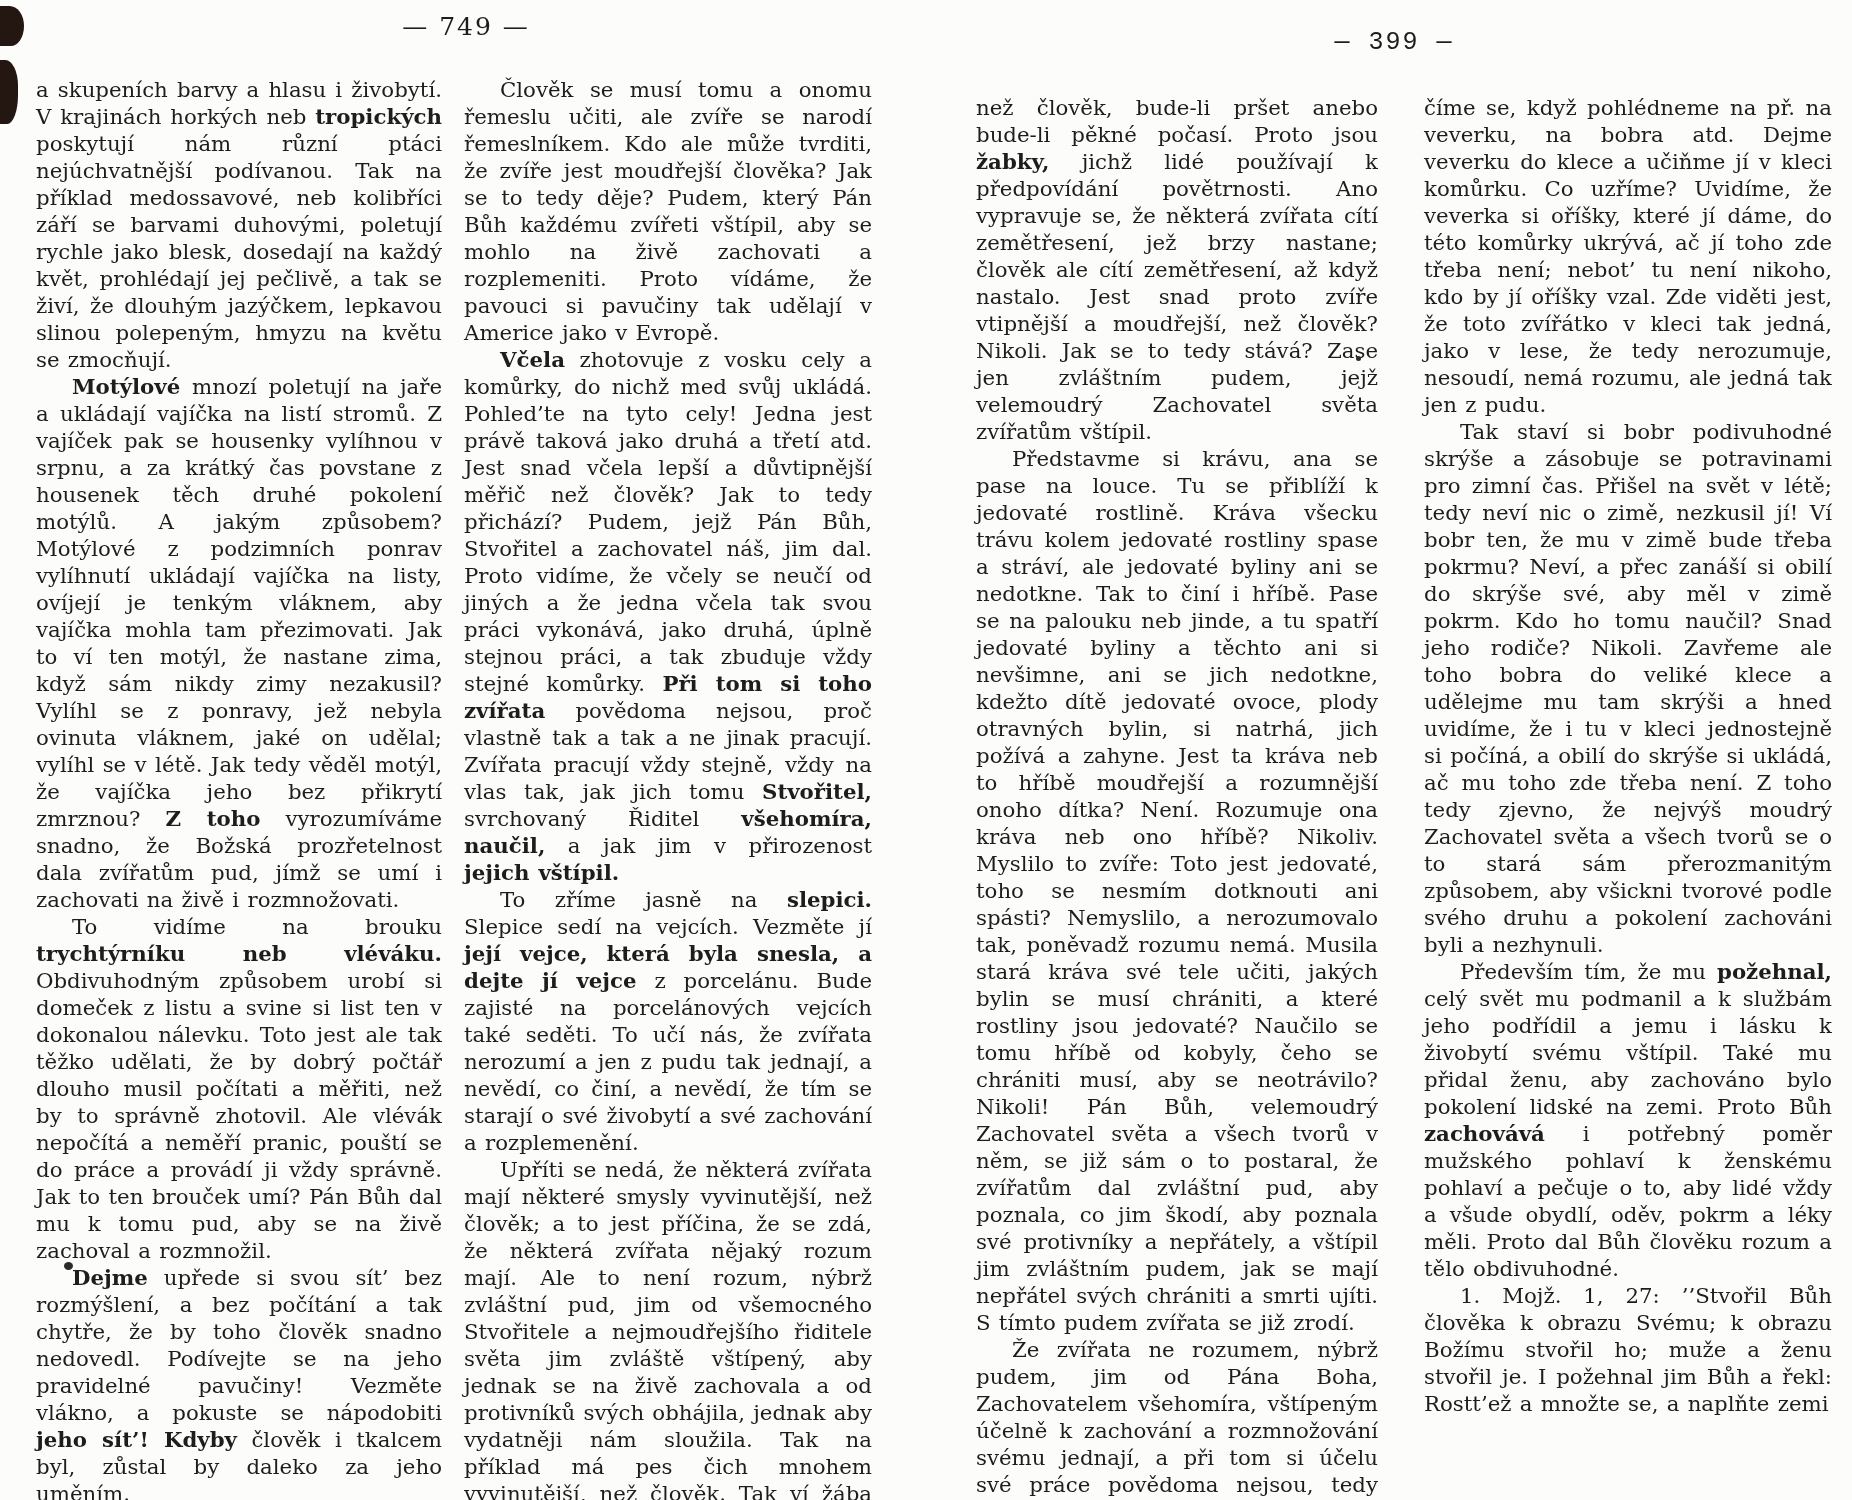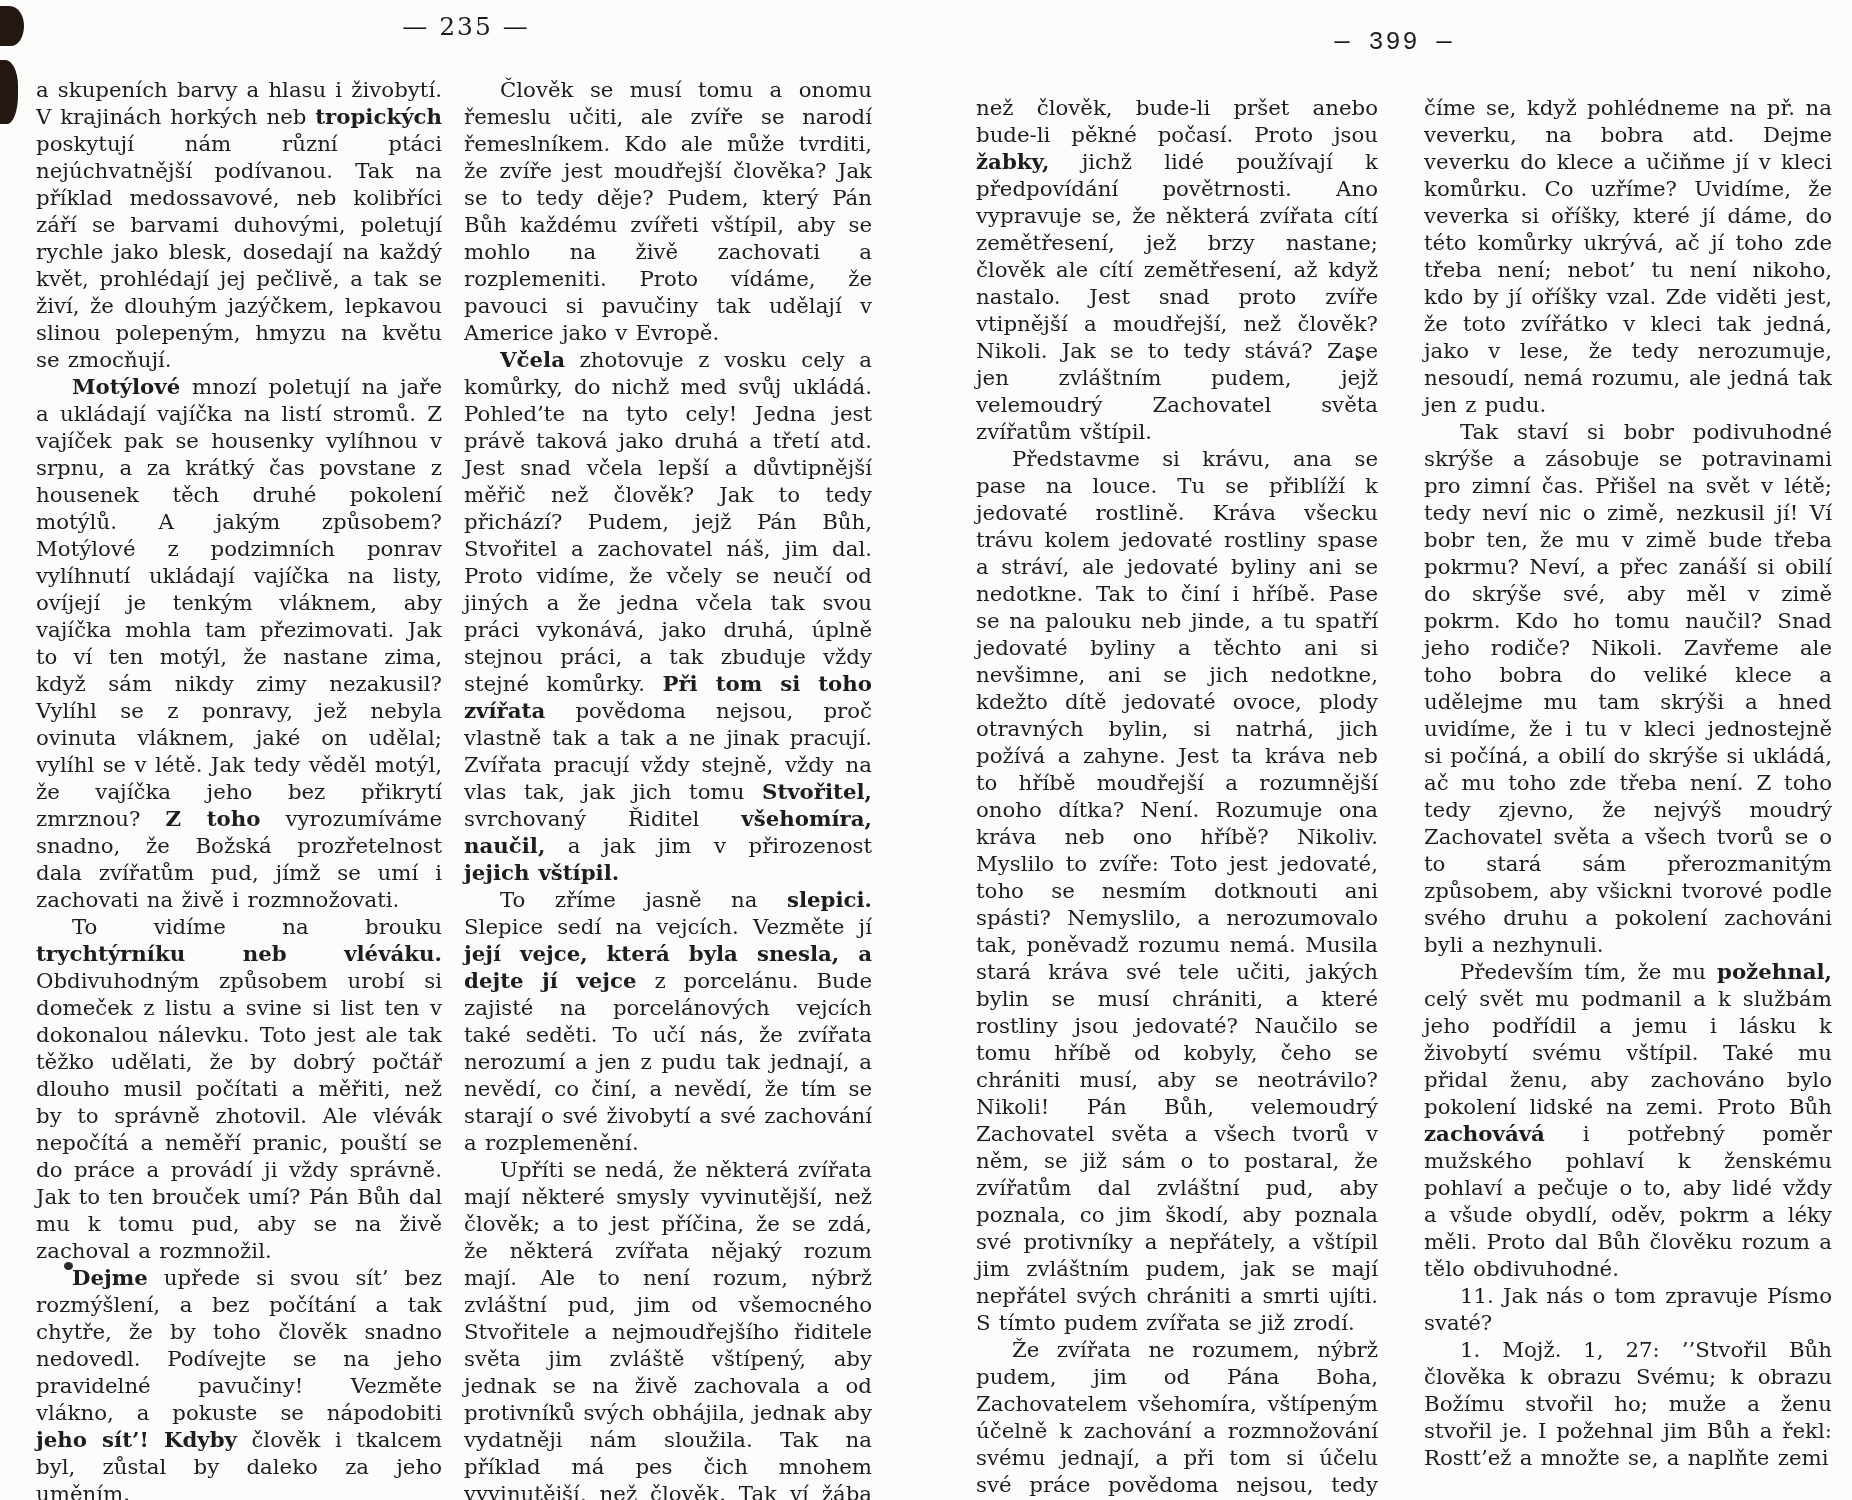--- a/index.html
+++ b/index.html
@@ -53,21 +53,21 @@
     border-radius: 50%;
   }
   .dot-a { left: 64px;  top: 1262px; width: 9px; height: 8px; }
   .dot-b { left: 1356px; top: 356px; width: 5px; height: 5px; }
 </style>
 </head>
 <body>
 
 <div class="sheet">
 
-  <span class="page-number left">— 235 —</span>
+  <span class="page-number left">— 749 —</span>
 
   <span class="page-number right">— 399 —</span>
 
   <div class="col" id="col-1">
       <p><span>a skupeních barvy a hlasu i živobytí. V krajinách horkých neb </span><b>tropických</b><span> poskytují nám různí ptáci nejúchvatnější podívanou. Tak na příklad medossavové, neb kolibříci září se barvami duhovými, poletují rychle jako blesk, dosedají na každý květ, prohlédají jej pečlivě, a tak se živí, že dlouhým jazýčkem, lepkavou slinou polepeným, hmyzu na květu se zmocňují.</span></p>
       <p class="indent"><b>Motýlové</b><span> mnozí poletují na jaře a ukládají vajíčka na listí stromů. Z vajíček pak se housenky vylíhnou v srpnu, a za krátký čas povstane z housenek těch druhé pokolení motýlů. A jakým způsobem? Motýlové z podzimních ponrav vylíhnutí ukládají vajíčka na listy, ovíjejí je tenkým vláknem, aby vajíčka mohla tam přezimovati. Jak to ví ten motýl, že nastane zima, když sám nikdy zimy nezakusil? Vylíhl se z ponravy, jež nebyla ovinuta vláknem, jaké on udělal; vylíhl se v létě. Jak tedy věděl motýl, že vajíčka jeho bez přikrytí zmrznou? </span><b>Z toho</b><span> vyrozumíváme snadno, že Božská prozřetelnost dala zvířatům pud, jímž se umí i zachovati na živě i rozmnožovati.</span></p>
       <p class="indent"><span>To vidíme na brouku </span><b>trychtýrníku neb vléváku.</b><span> Obdivuhodným způsobem urobí si domeček z listu a svine si list ten v dokonalou nálevku. Toto jest ale tak těžko udělati, že by dobrý počtář dlouho musil počítati a měřiti, než by to správně zhotovil. Ale vlévák nepočítá a neměří pranic, pouští se do práce a provádí ji vždy správně. Jak to ten brouček umí? Pán Bůh dal mu k tomu pud, aby se na živě zachoval a rozmnožil.</span></p>
       <p class="indent"><b>Dejme</b><span> upřede si svou sít’ bez rozmýšlení, a bez počítání a tak chytře, že by toho člověk snadno nedovedl. Podívejte se na jeho pravidelné pavučiny! Vezměte vlákno, a pokuste se nápodobiti </span><b>jeho sít’! Kdyby</b><span> člověk i tkalcem byl, zůstal by daleko za jeho uměním.</span></p>
     </div>
   <div class="col" id="col-2">
@@ -78,21 +78,20 @@
     </div>
   <div class="col" id="col-3">
       <p><span>než člověk, bude-li pršet anebo bude-li pěkné počasí. Proto jsou </span><b>žabky,</b><span> jichž lidé používají k předpovídání povětrnosti. Ano vypravuje se, že některá zvířata cítí zemětřesení, jež brzy nastane; člověk ale cítí zemětřesení, až když nastalo. Jest snad proto zvíře vtipnější a moudřejší, než člověk? Nikoli. Jak se to tedy stává? Zase jen zvláštním pudem, jejž velemoudrý Zachovatel světa zvířatům vštípil.</span></p>
       <p class="indent"><span>Představme si krávu, ana se pase na louce. Tu se přiblíží k jedovaté rostlině. Kráva všecku trávu kolem jedovaté rostliny spase a stráví, ale jedovaté byliny ani se nedotkne. Tak to činí i hříbě. Pase se na palouku neb jinde, a tu spatří jedovaté byliny a těchto ani si nevšimne, ani se jich nedotkne, kdežto dítě jedovaté ovoce, plody otravných bylin, si natrhá, jich požívá a zahyne. Jest ta kráva neb to hříbě moudřejší a rozumnější onoho dítka? Není. Rozumuje ona kráva neb ono hříbě? Nikoliv. Myslilo to zvíře: Toto jest jedovaté, toho se nesmím dotknouti ani spásti? Nemyslilo, a nerozumovalo tak, poněvadž rozumu nemá. Musila stará kráva své tele učiti, jakých bylin se musí chrániti, a které rostliny jsou jedovaté? Naučilo se tomu hříbě od kobyly, čeho se chrániti musí, aby se neotrávilo? Nikoli! Pán Bůh, velemoudrý Zachovatel světa a všech tvorů v něm, se již sám o to postaral, že zvířatům dal zvláštní pud, aby poznala, co jim škodí, aby poznala své protivníky a nepřátely, a vštípil jim zvláštním pudem, jak se mají nepřátel svých chrániti a smrti ujíti. S tímto pudem zvířata se již zrodí.</span></p>
       <p class="indent"><span>Že zvířata ne rozumem, nýbrž pudem, jim od Pána Boha, Zachovatelem všehomíra, vštípeným účelně k zachování a rozmnožování svému jednají, a při tom si účelu své práce povědoma nejsou, tedy jen z pudu tak jednají a všude stejně, přesvěd-</span></p>
     </div>
   <div class="col" id="col-4">
       <p><span>číme se, když pohlédneme na př. na veverku, na bobra atd. Dejme veverku do klece a učiňme jí v kleci komůrku. Co uzříme? Uvidíme, že veverka si oříšky, které jí dáme, do této komůrky ukrývá, ač jí toho zde třeba není; nebot’ tu není nikoho, kdo by jí oříšky vzal. Zde viděti jest, že toto zvířátko v kleci tak jedná, jako v lese, že tedy nerozumuje, nesoudí, nemá rozumu, ale jedná tak jen z pudu.</span></p>
       <p class="indent"><span>Tak staví si bobr podivuhodné skrýše a zásobuje se potravinami pro zimní čas. Přišel na svět v létě; tedy neví nic o zimě, nezkusil jí! Ví bobr ten, že mu v zimě bude třeba pokrmu? Neví, a přec zanáší si obilí do skrýše své, aby měl v zimě pokrm. Kdo ho tomu naučil? Snad jeho rodiče? Nikoli. Zavřeme ale toho bobra do veliké klece a udělejme mu tam skrýši a hned uvidíme, že i tu v kleci jednostejně si počíná, a obilí do skrýše si ukládá, ač mu toho zde třeba není. Z toho tedy zjevno, že nejvýš moudrý Zachovatel světa a všech tvorů se o to stará sám přerozmanitým způsobem, aby všickni tvorové podle svého druhu a pokolení zachováni byli a nezhynuli.</span></p>
       <p class="indent"><span>Především tím, že mu </span><b>požehnal,</b><span> celý svět mu podmanil a k službám jeho podřídil a jemu i lásku k živobytí svému vštípil. Také mu přidal ženu, aby zachováno bylo pokolení lidské na zemi. Proto Bůh </span><b>zachovává</b><span> i potřebný poměr mužského pohlaví k ženskému pohlaví a pečuje o to, aby lidé vždy a všude obydlí, oděv, pokrm a léky měli. Proto dal Bůh člověku rozum a tělo obdivuhodné.</span></p>
-      <p class="indent"><span>11. Jak nás o tom zpravuje Písmo svaté?</span></p>
       <p class="indent"><span>1. Mojž. 1, 27: ’’Stvořil Bůh člověka k obrazu Svému; k obrazu Božímu stvořil ho; muže a ženu stvořil je. I požehnal jim Bůh a řekl: Rostt’ež a množte se, a naplňte zemi</span></p>
     </div>
 
   <div class="ink-blot blot-a"></div>
   <div class="ink-blot blot-b"></div>
   <div class="ink-dot dot-a"></div>
   <div class="ink-dot dot-b"></div>
 
 </div>
 

